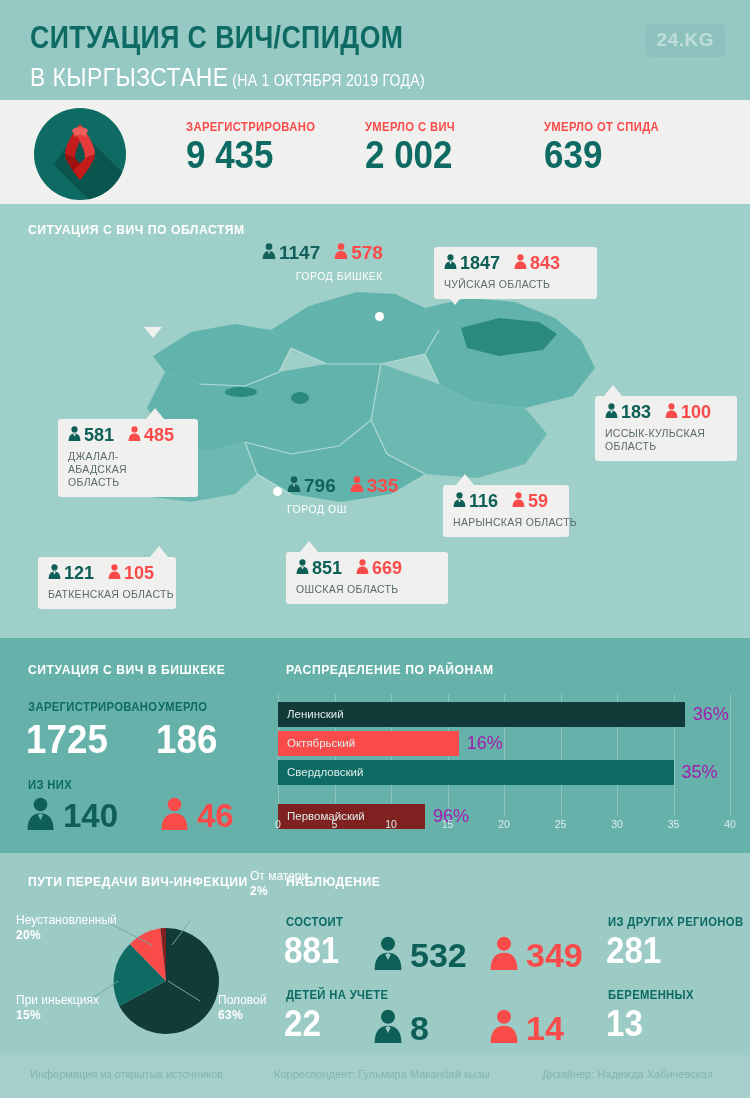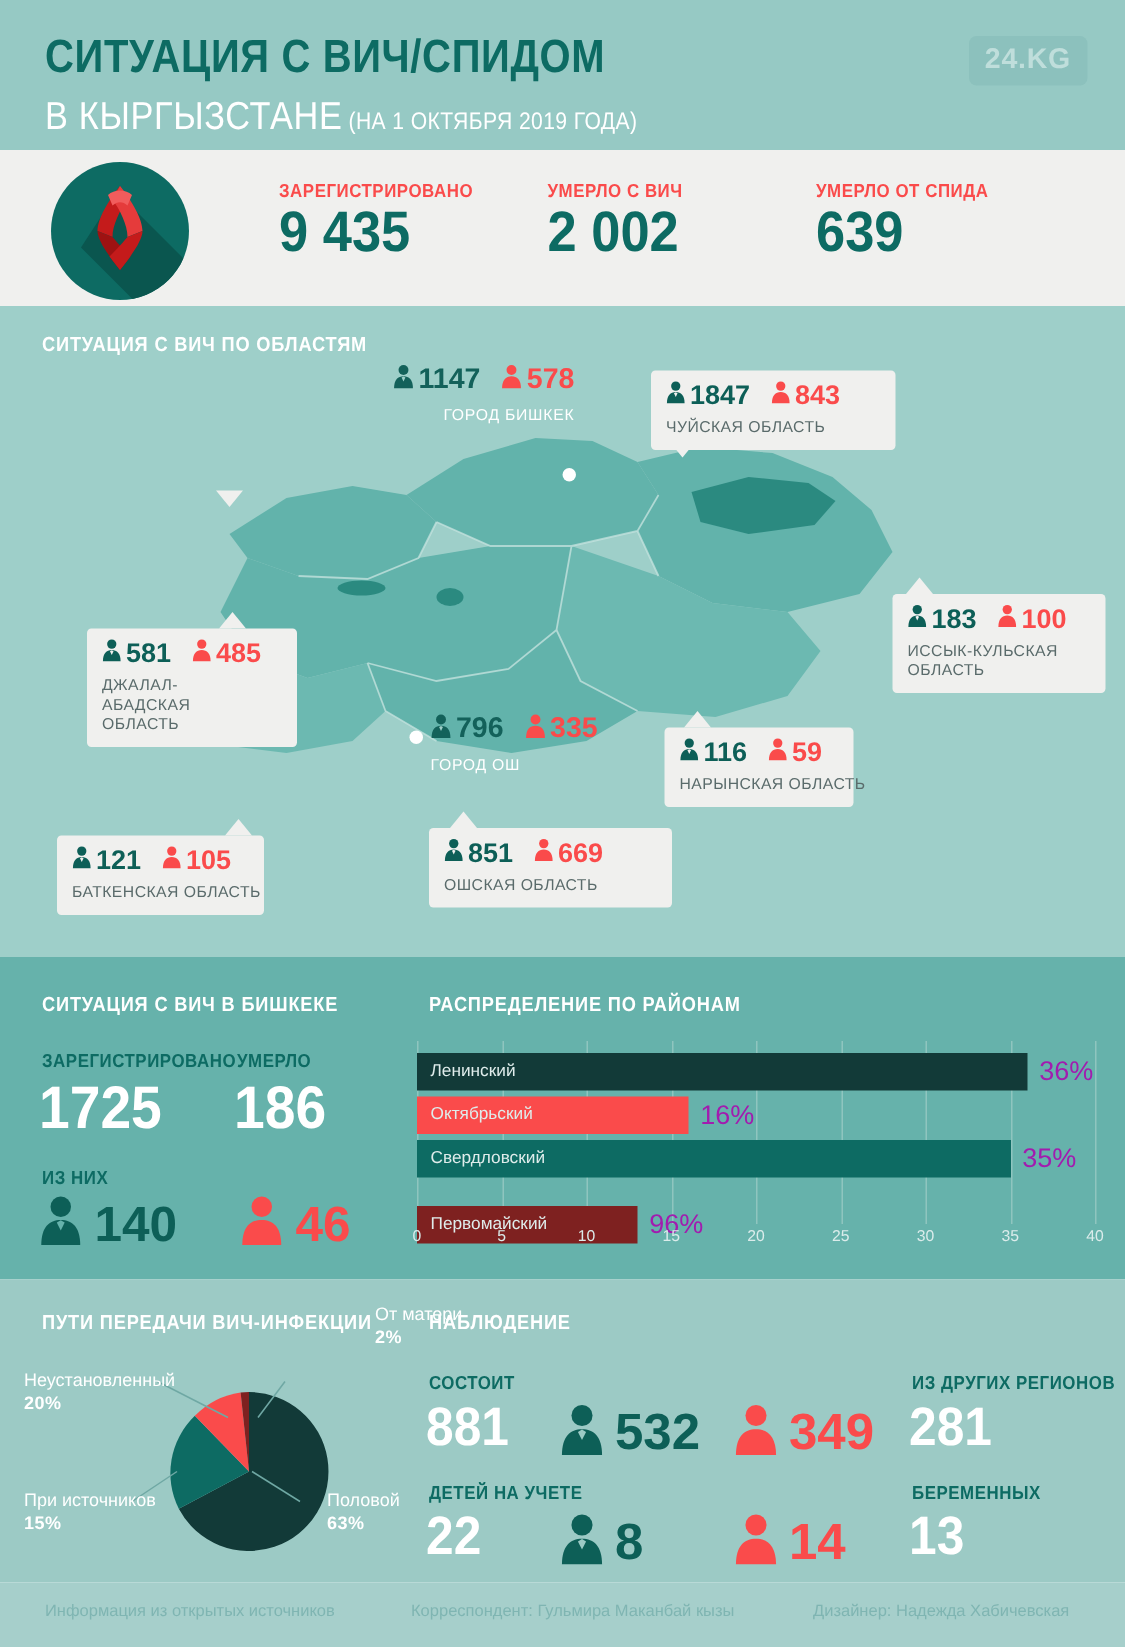--- a/index.html
+++ b/index.html
@@ -433,21 +433,21 @@
 
   <div class="pie-lbl" style="left:16px; top:913px;">
     <div class="t">Неустановленный</div>
     <div class="p">20%</div>
   </div>
   <div class="pie-lbl" style="left:214px; top:869px;margin-left:36px;">
     <div class="t">От матери</div>
     <div class="p">2%</div>
   </div>
   <div class="pie-lbl" style="left:16px; top:993px;">
-    <div class="t">При источников</div>
+    <div class="t">При иньекциях</div>
     <div class="p">15%</div>
   </div>
   <div class="pie-lbl" style="left:218px; top:993px;">
     <div class="t">Половой</div>
     <div class="p">63%</div>
   </div>
 
   <div class="sec-head" style="left:286px; top:874px;">НАБЛЮДЕНИЕ</div>
 
   <div class="obs-lbl" style="left:286px; top:915px;">СОСТОИТ</div>

